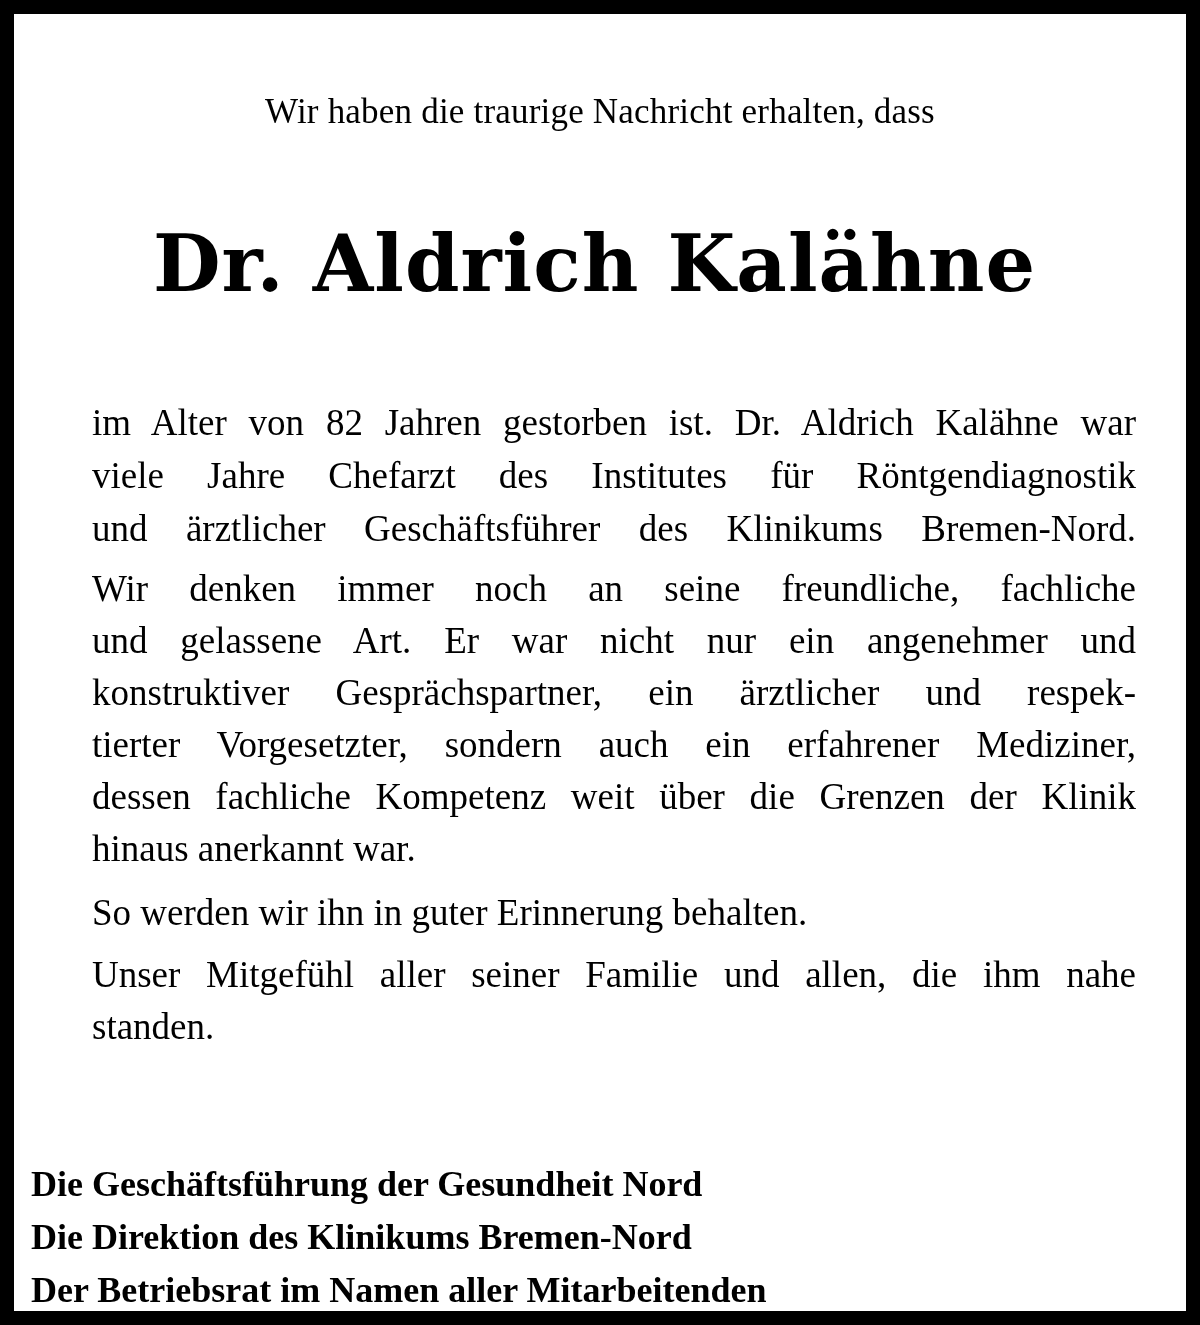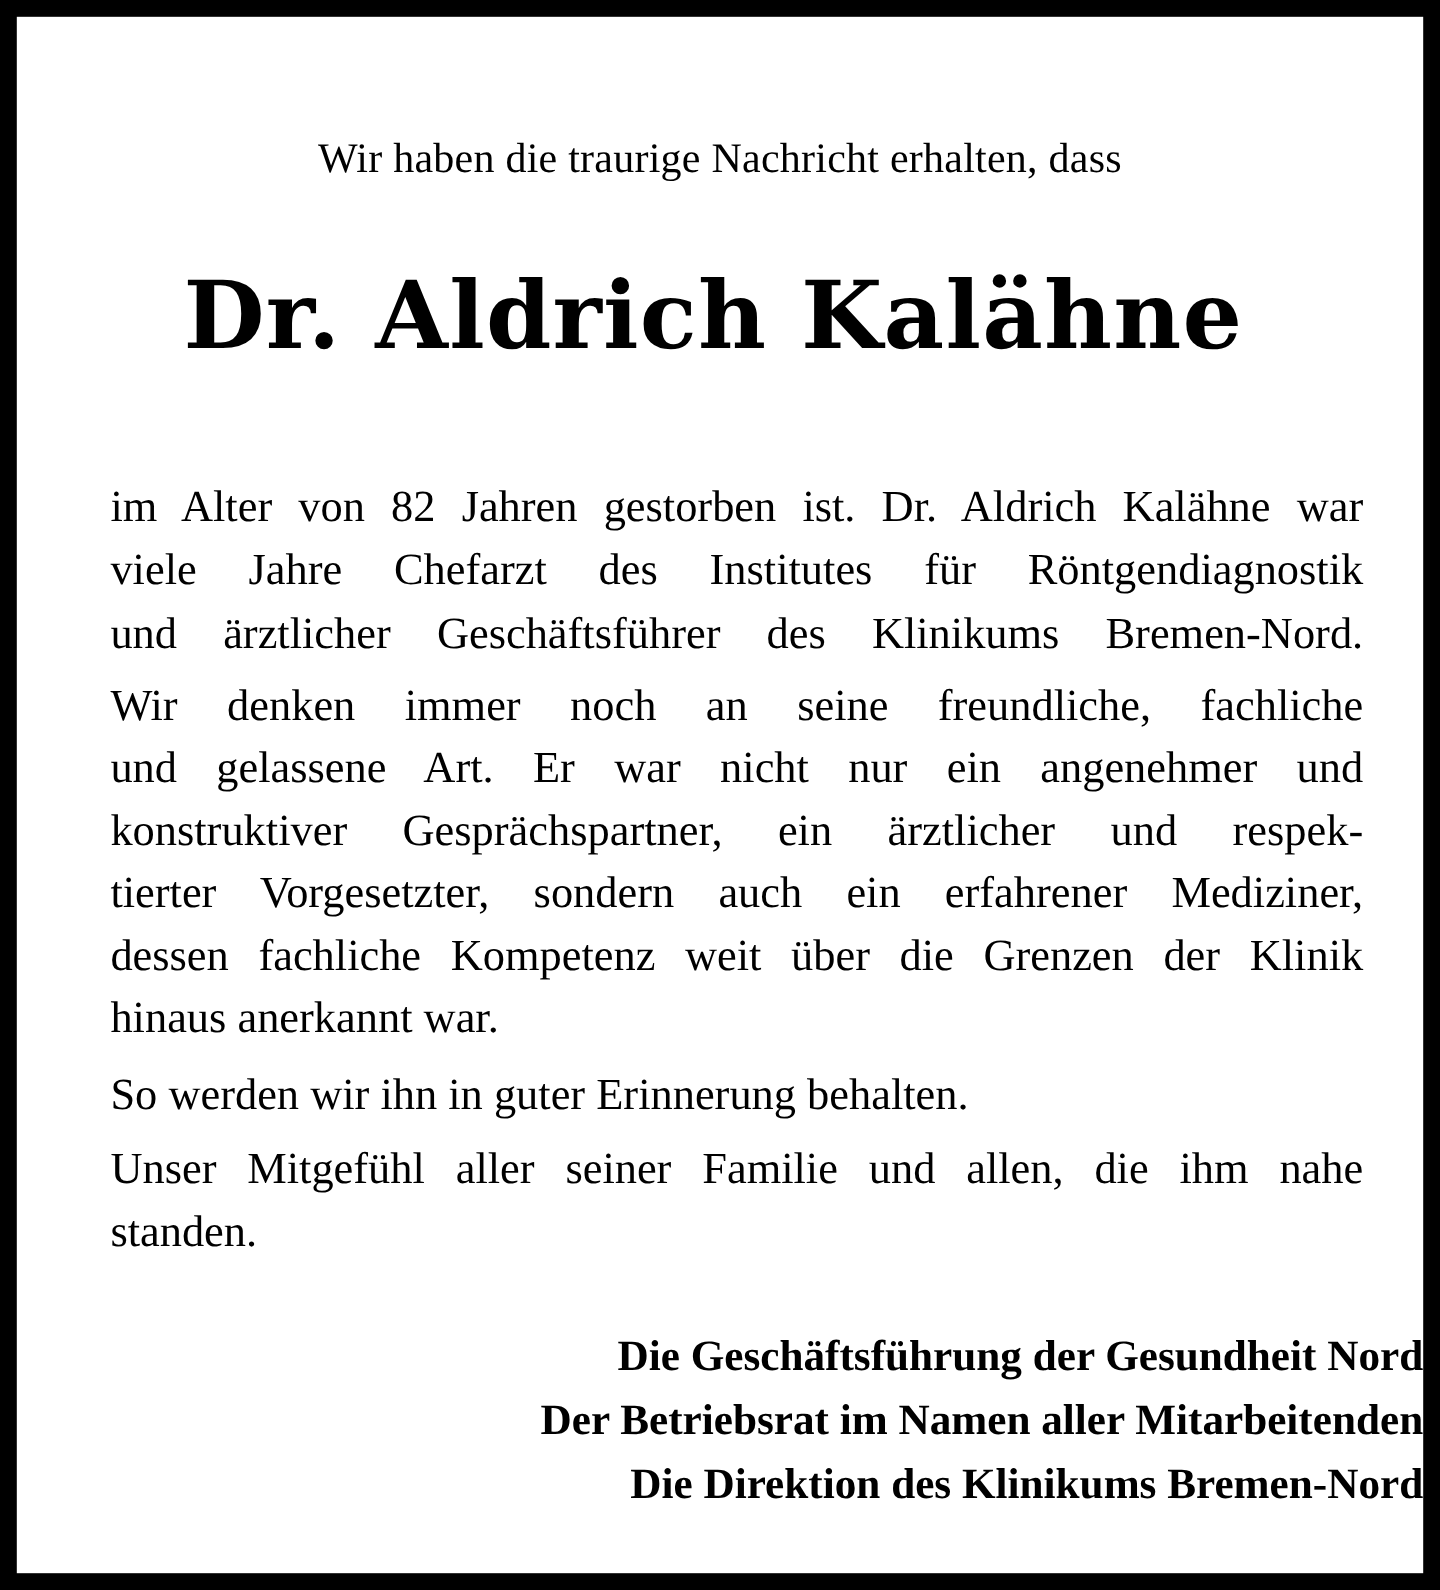--- a/index.html
+++ b/index.html
@@ -24,21 +24,20 @@
       background: #ffffff;
     }
     .intro {
       position: absolute;
       left: 0; right: 0;
       top: 76px;
       text-align: center;
       font-size: 35px;
       line-height: 44px;
       letter-spacing: 0.2px;
-      margin-top: 20px;
     }
     .name {
       position: absolute;
       left: 0; right: 11px;
       top: 190px;
       text-align: center;
       font-family: "DejaVu Serif", "Liberation Serif", serif;
       font-weight: bold;
       font-size: 78px;
       line-height: 120px;
@@ -61,22 +60,23 @@
       text-align: justify;
       text-align-last: justify;
     }
     .line.last {
       text-align: center;
       text-align-last: left;
     }
     .signature {
       position: absolute;
       left: 0; right: 0;
-      top: 1090px;
-      text-align: right;
+      top: 1144px;
+      text-align: left;
+      padding-left: 17px;
     }
     .sig-line {
       font-weight: bold;
       font-size: 36px;
       line-height: 53px;
       height: 53px;
       white-space: nowrap;
     }
   </style>
 </head>
@@ -110,17 +110,17 @@
     </div>
 
     <div>
       <span class="line" style="top:935px">Unser Mitgefühl aller seiner Familie und allen, die ihm nahe</span>
       <span class="line last" style="top:987px">standen.</span>
     </div>
   </div>
 
   <div class="signature">
     <div class="sig-line">Die Geschäftsführung der Gesundheit Nord</div>
+    <div class="sig-line">Die Direktion des Klinikums Bremen-Nord</div>
     <div class="sig-line">Der Betriebsrat im Namen aller Mitarbeitenden</div>
-    <div class="sig-line">Die Direktion des Klinikums Bremen-Nord</div>
   </div>
 
 </div>
 
 </body></html>

